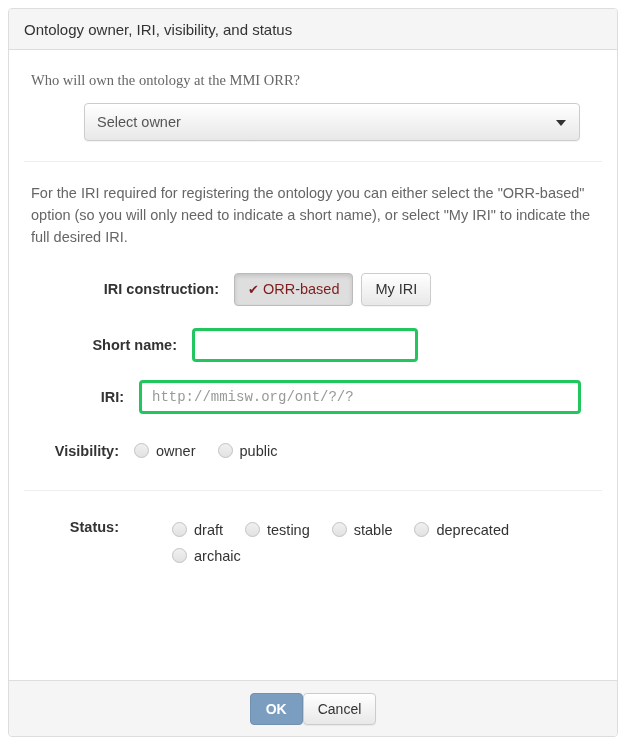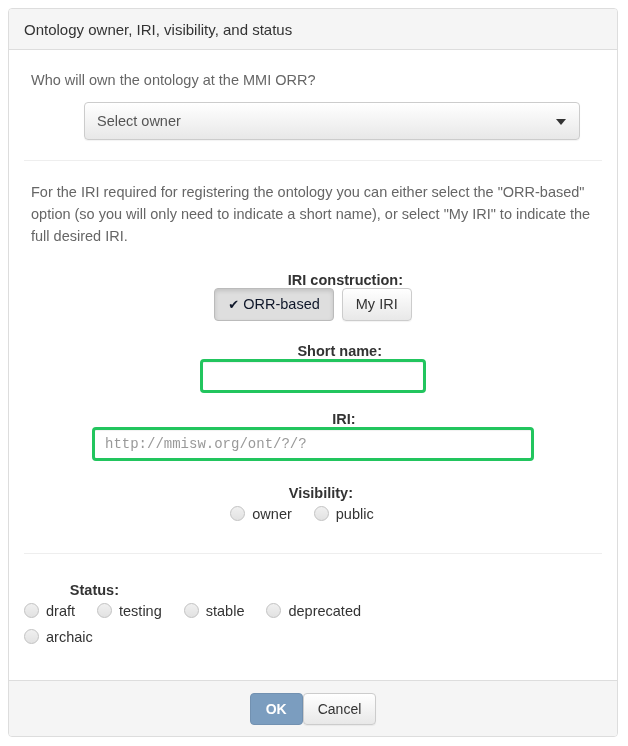--- a/index.html
+++ b/index.html
@@ -52,20 +52,21 @@
     height: 1px;
     background: #eeeeee;
     border: 0;
     margin: 0;
   }
 
   .question {
     font-size: 14.5px;
     color: #666666;
     padding: 22px 0 14px 7px;
+    font-family: Liberation Serif, serif;
   }
 
   
   .select-row {
     padding-left: 60px;
     padding-bottom: 20px;
   }
   .select-box {
     width: 496px;
     height: 38px;
@@ -98,21 +99,20 @@
     font-size: 14.5px;
     color: #666666;
     line-height: 22px;
     padding: 20px 8px 0 7px;
   }
 
   
   .form-row {
     display: flex;
     align-items: center;
-    flex-direction: column;
   }
   .lbl {
     font-size: 14.5px;
     color: #333333;
     font-weight: bold;
     text-align: right;
     box-sizing: border-box;
     padding-right: 15px;
   }
   .lbl-normal { font-weight: bold; }
@@ -129,21 +129,21 @@
     color: #333333;
     padding: 8px 13px;
     line-height: 1;
     cursor: pointer;
     box-shadow: 0 1px 1px rgba(0,0,0,0.05);
   }
   .btn.active {
     background: #dedede;
     border-color: #bbbbbb;
     box-shadow: inset 0 2px 4px rgba(0,0,0,0.13);
-    color: #0f172a;
+    color: #7f1d1d;
   }
   .btn-group { display: flex; gap: 8px; }
   .check { margin-right: 4px; font-size: 13px; }
 
   
   .short-row { padding-top: 22px; }
   .short-row .lbl { width: 168px; }
   .txt-input {
     box-sizing: border-box;
     height: 34px;

